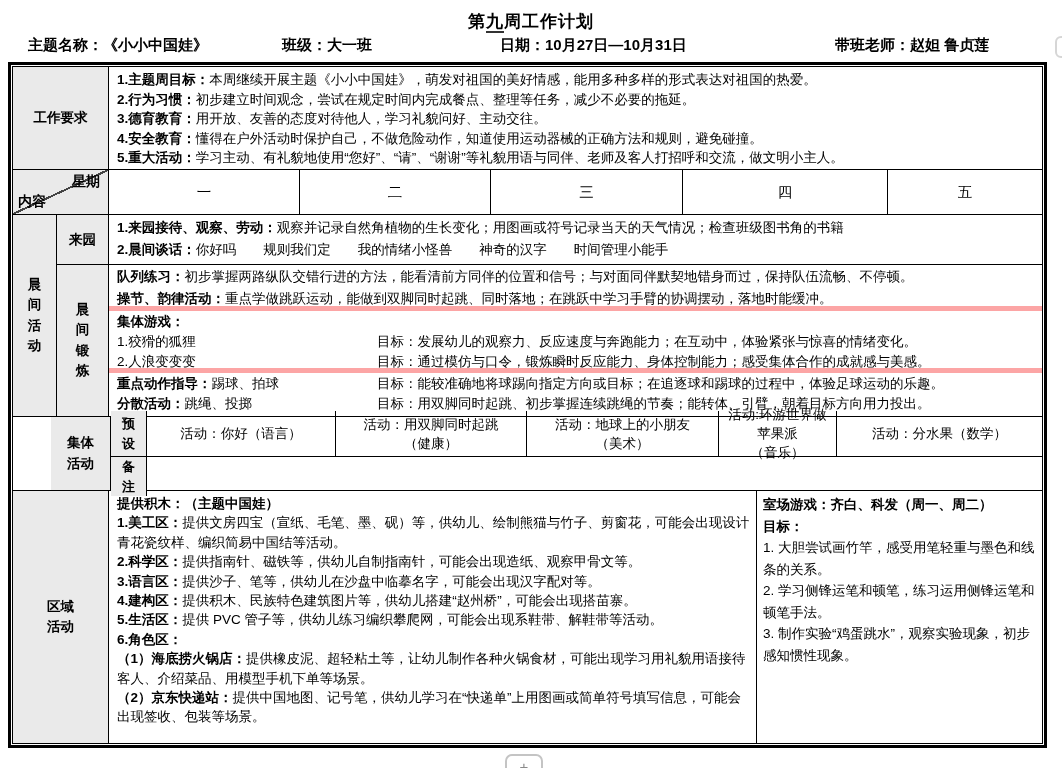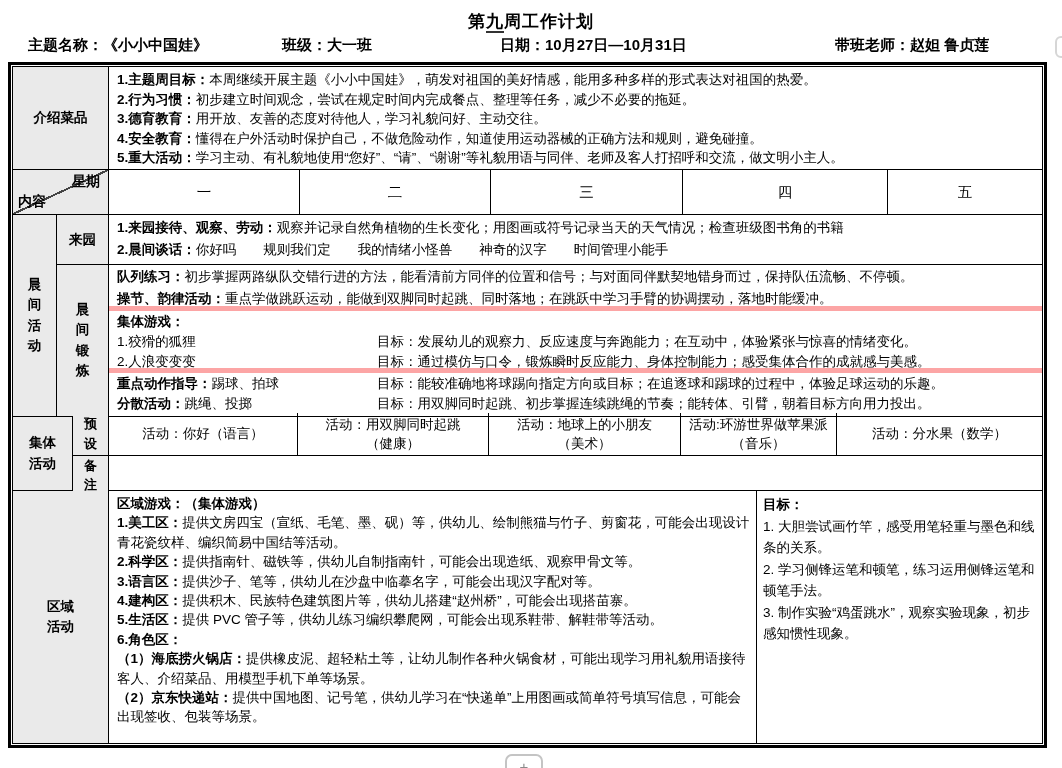--- a/index.html
+++ b/index.html
@@ -71,21 +71,21 @@
   .ex-sub:last-child { border-bottom:none; }
   .ex-drill { height:46px; }
   .ex-drill .para { line-height:21.5px; white-space:nowrap; }
   .ex-games { height:62px; }
   .ex-games .para { line-height:20px; }
   .ex-key { flex:1; }
   .kline { display:flex; line-height:20px; }
   .kleft { width:260px; flex:0 0 260px; white-space:nowrap; }
   .kgoal { flex:1; white-space:nowrap; }
   
-  .c-label { width:60px; flex:0 0 60px; }
+  .c-label { width:60px; flex:0 0 60px;margin-left:38px; }
   .c-col { flex:1; display:flex; flex-direction:column;justify-content:center; }
   .c-preset { height:46px; display:flex; border-bottom:1px solid #000; }
   .c-note { flex:1; display:flex; }
   .lab3 { width:36px; flex:0 0 36px; }
   .act-cell { padding:2px 3px; line-height:19px; font-size:13.5px; }
   .c-preset .daycol1 { width:189px; flex:0 0 189px; }
   
   .reg-left { flex:1; padding:3px 6px 0 8px; }
   .reg-left .para { line-height:19.4px; }
   .reg-right { width:285px; flex:0 0 285px; padding:3px 6px 0 6px; }
@@ -106,21 +106,21 @@
   <span class="i-theme">主题名称：《小小中国娃》</span>
   <span class="i-class">班级：大一班</span>
   <span class="i-date">日期：10月27日—10月31日</span>
   <span class="i-teacher">带班老师：赵妲 鲁贞莲</span>
 </div>
 
 <div class="plan-table">
 <div class="plan-inner">
 
   <div class="row r-work">
-    <div class="cell label-col gray cc bold">介绍菜品</div>
+    <div class="cell label-col gray cc bold">工作要求</div>
     <div class="cell work-content">
       <div class="para"><b>1.主题周目标：</b><span>本周继续开展主题《小小中国娃》，萌发对祖国的美好情感，能用多种多样的形式表达对祖国的热爱。</span></div>
       <div class="para"><b>2.行为习惯：</b><span>初步建立时间观念，尝试在规定时间内完成餐点、整理等任务，减少不必要的拖延。</span></div>
       <div class="para"><b>3.德育教育：</b><span>用开放、友善的态度对待他人，学习礼貌问好、主动交往。</span></div>
       <div class="para"><b>4.安全教育：</b><span>懂得在户外活动时保护自己，不做危险动作，知道使用运动器械的正确方法和规则，避免碰撞。</span></div>
       <div class="para"><b>5.重大活动：</b><span>学习主动、有礼貌地使用“您好”、“请”、“谢谢”等礼貌用语与同伴、老师及客人打招呼和交流，做文明小主人。</span></div>
     </div>
   </div>
 
   <div class="row r-week">
@@ -233,31 +233,32 @@
         <div class="cell" style="flex:1;"></div>
       </div>
     </div>
   </div>
 
   <div class="row r-region">
     <div class="cell label-col gray cc">
       <div class="vtext two">区域活动</div>
     </div>
     <div class="cell reg-left">
-      <div class="para bold">区域游戏：（集体游戏）</div>
+      <div class="para bold">提供积木：（主题中国娃）</div>
       <div class="para"><b>1.美工区：</b><span>提供文房四宝（宣纸、毛笔、墨、砚）等，供幼儿、绘制熊猫与竹子、剪窗花，可能会出现设计青花瓷纹样、编织简易中国结等活动。</span></div>
       <div class="para"><b>2.科学区：</b><span>提供指南针、磁铁等，供幼儿自制指南针，可能会出现造纸、观察甲骨文等。</span></div>
       <div class="para"><b>3.语言区：</b><span>提供沙子、笔等，供幼儿在沙盘中临摹名字，可能会出现汉字配对等。</span></div>
       <div class="para"><b>4.建构区：</b><span>提供积木、民族特色建筑图片等，供幼儿搭建“赵州桥”，可能会出现搭苗寨。</span></div>
       <div class="para"><b>5.生活区：</b><span>提供 PVC 管子等，供幼儿练习编织攀爬网，可能会出现系鞋带、解鞋带等活动。</span></div>
       <div class="para"><b>6.角色区：</b><span></span></div>
       <div class="para"><b>（1）海底捞火锅店：</b><span>提供橡皮泥、超轻粘土等，让幼儿制作各种火锅食材，可能出现学习用礼貌用语接待客人、介绍菜品、用模型手机下单等场景。</span></div>
       <div class="para"><b>（2）京东快递站：</b><span>提供中国地图、记号笔，供幼儿学习在“快递单”上用图画或简单符号填写信息，可能会出现签收、包装等场景。</span></div>
     </div>
     <div class="cell reg-right">
+      <div class="para bold">室场游戏：齐白、科发（周一、周二）</div>
       <div class="para bold">目标：</div>
       <div class="para">1. 大胆尝试画竹竿，感受用笔轻重与墨色和线条的关系。</div>
       <div class="para">2. 学习侧锋运笔和顿笔，练习运用侧锋运笔和顿笔手法。</div>
       <div class="para">3. 制作实验“鸡蛋跳水”，观察实验现象，初步感知惯性现象。</div>
     </div>
   </div>
 
 </div>
 </div>
 

